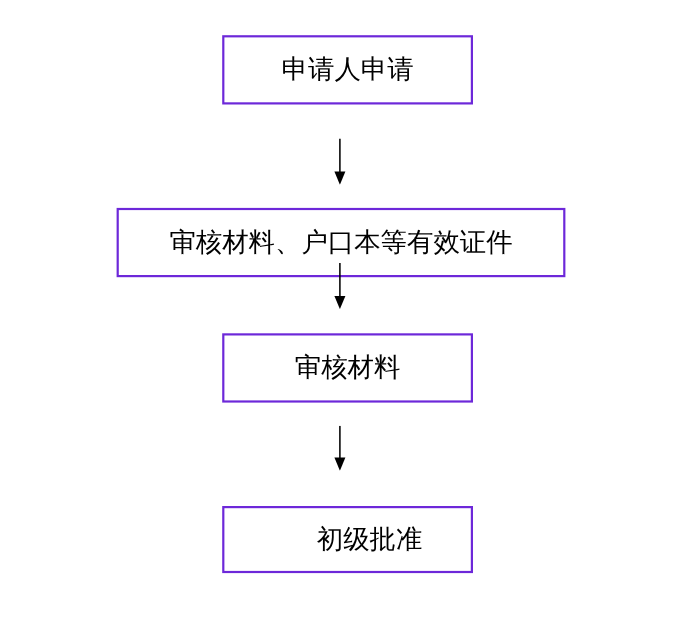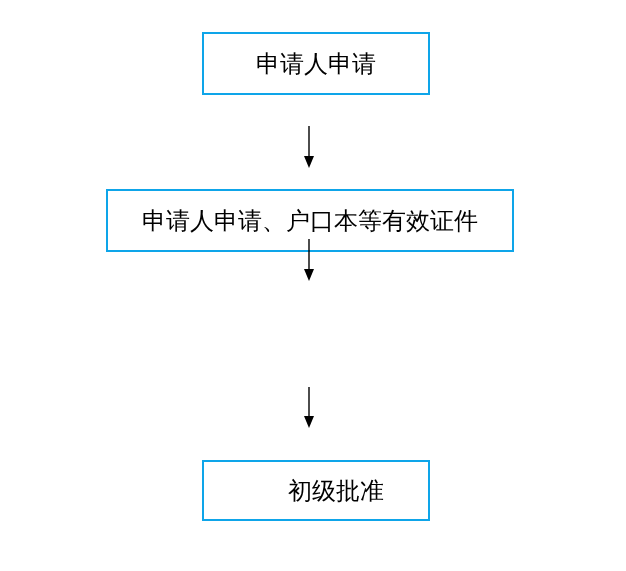--- a/index.html
+++ b/index.html
@@ -11,21 +11,21 @@
     position: relative;
     width: 626px;
     height: 571px;
     background: #ffffff;
     font-family: "Liberation Serif", serif;
     overflow: hidden;
   }
   .node {
     position: absolute;
     box-sizing: border-box;
-    border: 2px solid #0ea5e9;
+    border: 2px solid #6d28d9;
     background: #ffffff;
     display: flex;
     align-items: center;
     justify-content: center;
     color: #000000;
     font-size: 24px;
     line-height: 1;
     white-space: nowrap;
     z-index: 1;
   }
@@ -50,28 +50,31 @@
   <div class="node node-1">
     <span>申请人申请</span>
   </div>
 
   <svg class="arrow arrow-1" width="14" height="42" viewBox="0 0 14 42" aria-hidden="true">
     <line x1="7" y1="0" x2="7" y2="31" stroke="#000000" stroke-width="1.4"></line>
     <polygon points="2,30 12,30 7,42" fill="#000000"></polygon>
   </svg>
 
   <div class="node node-2">
-    <span>申请人申请、户口本等有效证件</span>
+    <span>审核材料、户口本等有效证件</span>
   </div>
 
   <svg class="arrow arrow-2" width="14" height="42" viewBox="0 0 14 42" aria-hidden="true">
     <line x1="7" y1="0" x2="7" y2="31" stroke="#000000" stroke-width="1.4"></line>
     <polygon points="2,30 12,30 7,42" fill="#000000"></polygon>
   </svg>
 
+  <div class="node node-3">
+    <span>审核材料</span>
+  </div>
 
   <svg class="arrow arrow-3" width="14" height="41" viewBox="0 0 14 41" aria-hidden="true">
     <line x1="7" y1="0" x2="7" y2="30" stroke="#000000" stroke-width="1.4"></line>
     <polygon points="2,29 12,29 7,41" fill="#000000"></polygon>
   </svg>
 
   <div class="node node-4">
     <span>初级批准</span>
   </div>
 

